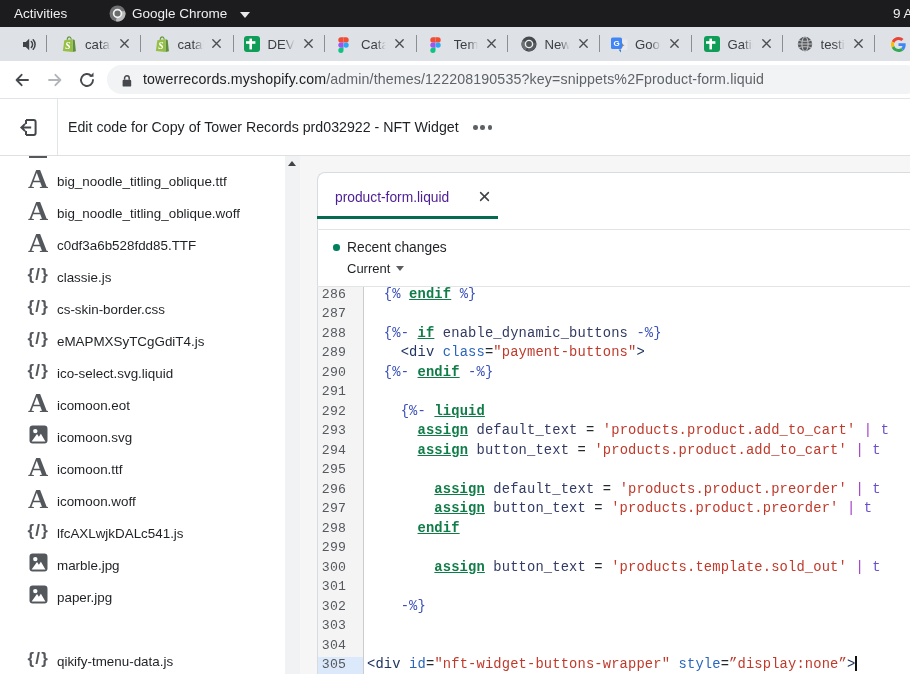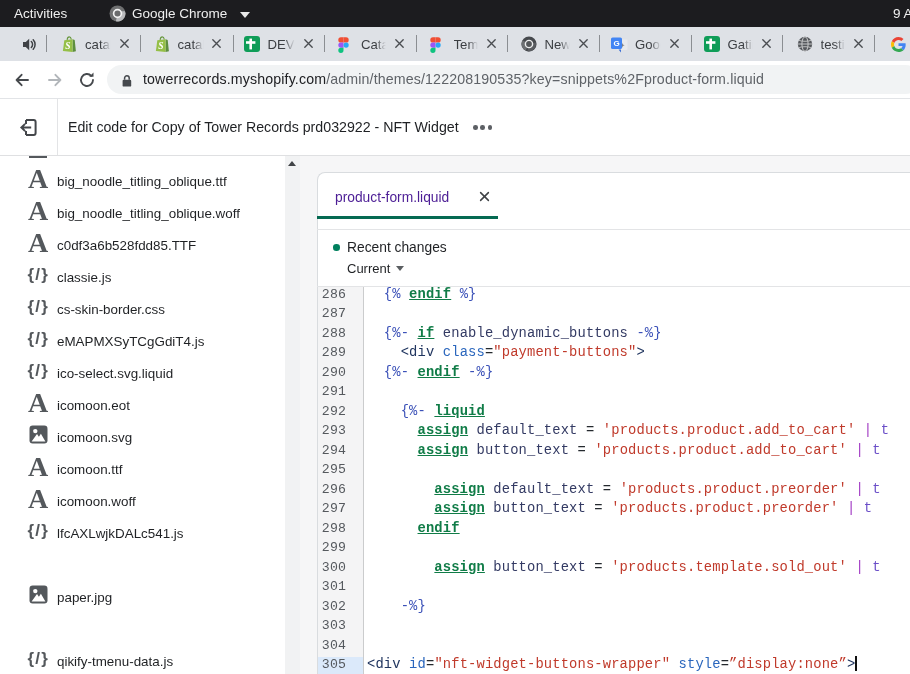--- a/index.html
+++ b/index.html
@@ -264,20 +264,28 @@
         <span class="fn">icomoon.ttf</span>
       </div>
     <div class="srow" style="top:328.5px">
         <div class="icoA">A</div>
         <span class="fn">icomoon.woff</span>
       </div>
     <div class="srow" style="top:360.5px">
         <div class="icoJ">{/}</div>
         <span class="fn">lfcAXLwjkDALc541.js</span>
       </div>
+    <div class="srow" style="top:392.5px">
+        <div style="position:absolute;left:29px;top:4.5px;"><svg width="19" height="19" viewBox="0 0 19 19">
+            <rect x="0.5" y="0.5" width="18" height="18" rx="3.2" fill="#54585c"></rect>
+            <circle cx="6.3" cy="6.1" r="2.2" fill="#fff"></circle>
+            <path d="M2.6 16.4 L8 9.1 L9.9 11.7 L11.9 8.8 L16.4 16.4 Z" fill="#fff"></path>
+          </svg></div>
+        <span class="fn">marble.jpg</span>
+      </div>
     <div class="srow" style="top:424.5px">
         <div style="position:absolute;left:29px;top:4.5px;"><svg width="19" height="19" viewBox="0 0 19 19">
             <rect x="0.5" y="0.5" width="18" height="18" rx="3.2" fill="#54585c"></rect>
             <circle cx="6.3" cy="6.1" r="2.2" fill="#fff"></circle>
             <path d="M2.6 16.4 L8 9.1 L9.9 11.7 L11.9 8.8 L16.4 16.4 Z" fill="#fff"></path>
           </svg></div>
         <span class="fn">paper.jpg</span>
       </div>
     <div class="srow" style="top:488.5px">
         <div class="icoJ">{/}</div>

